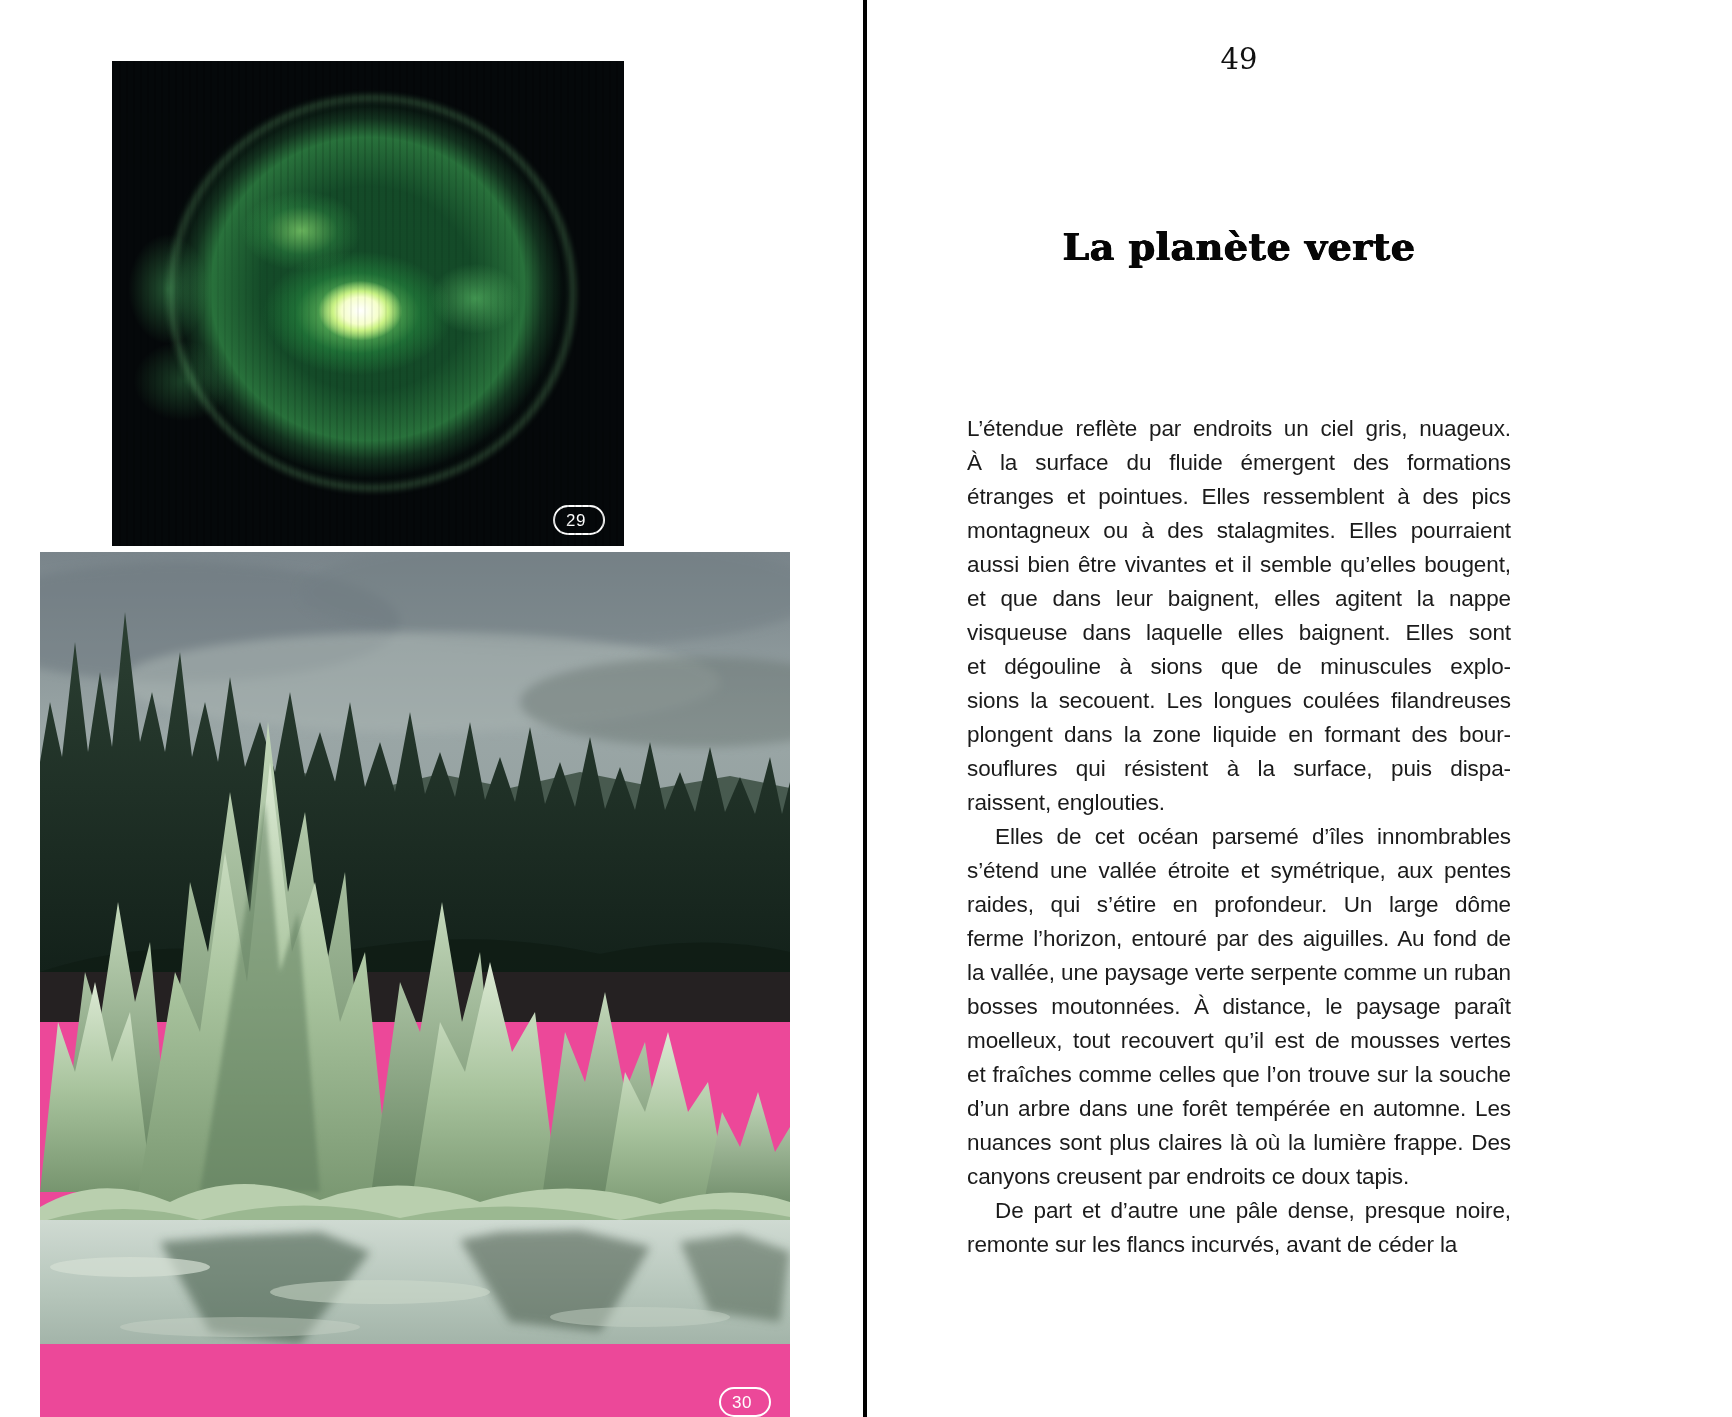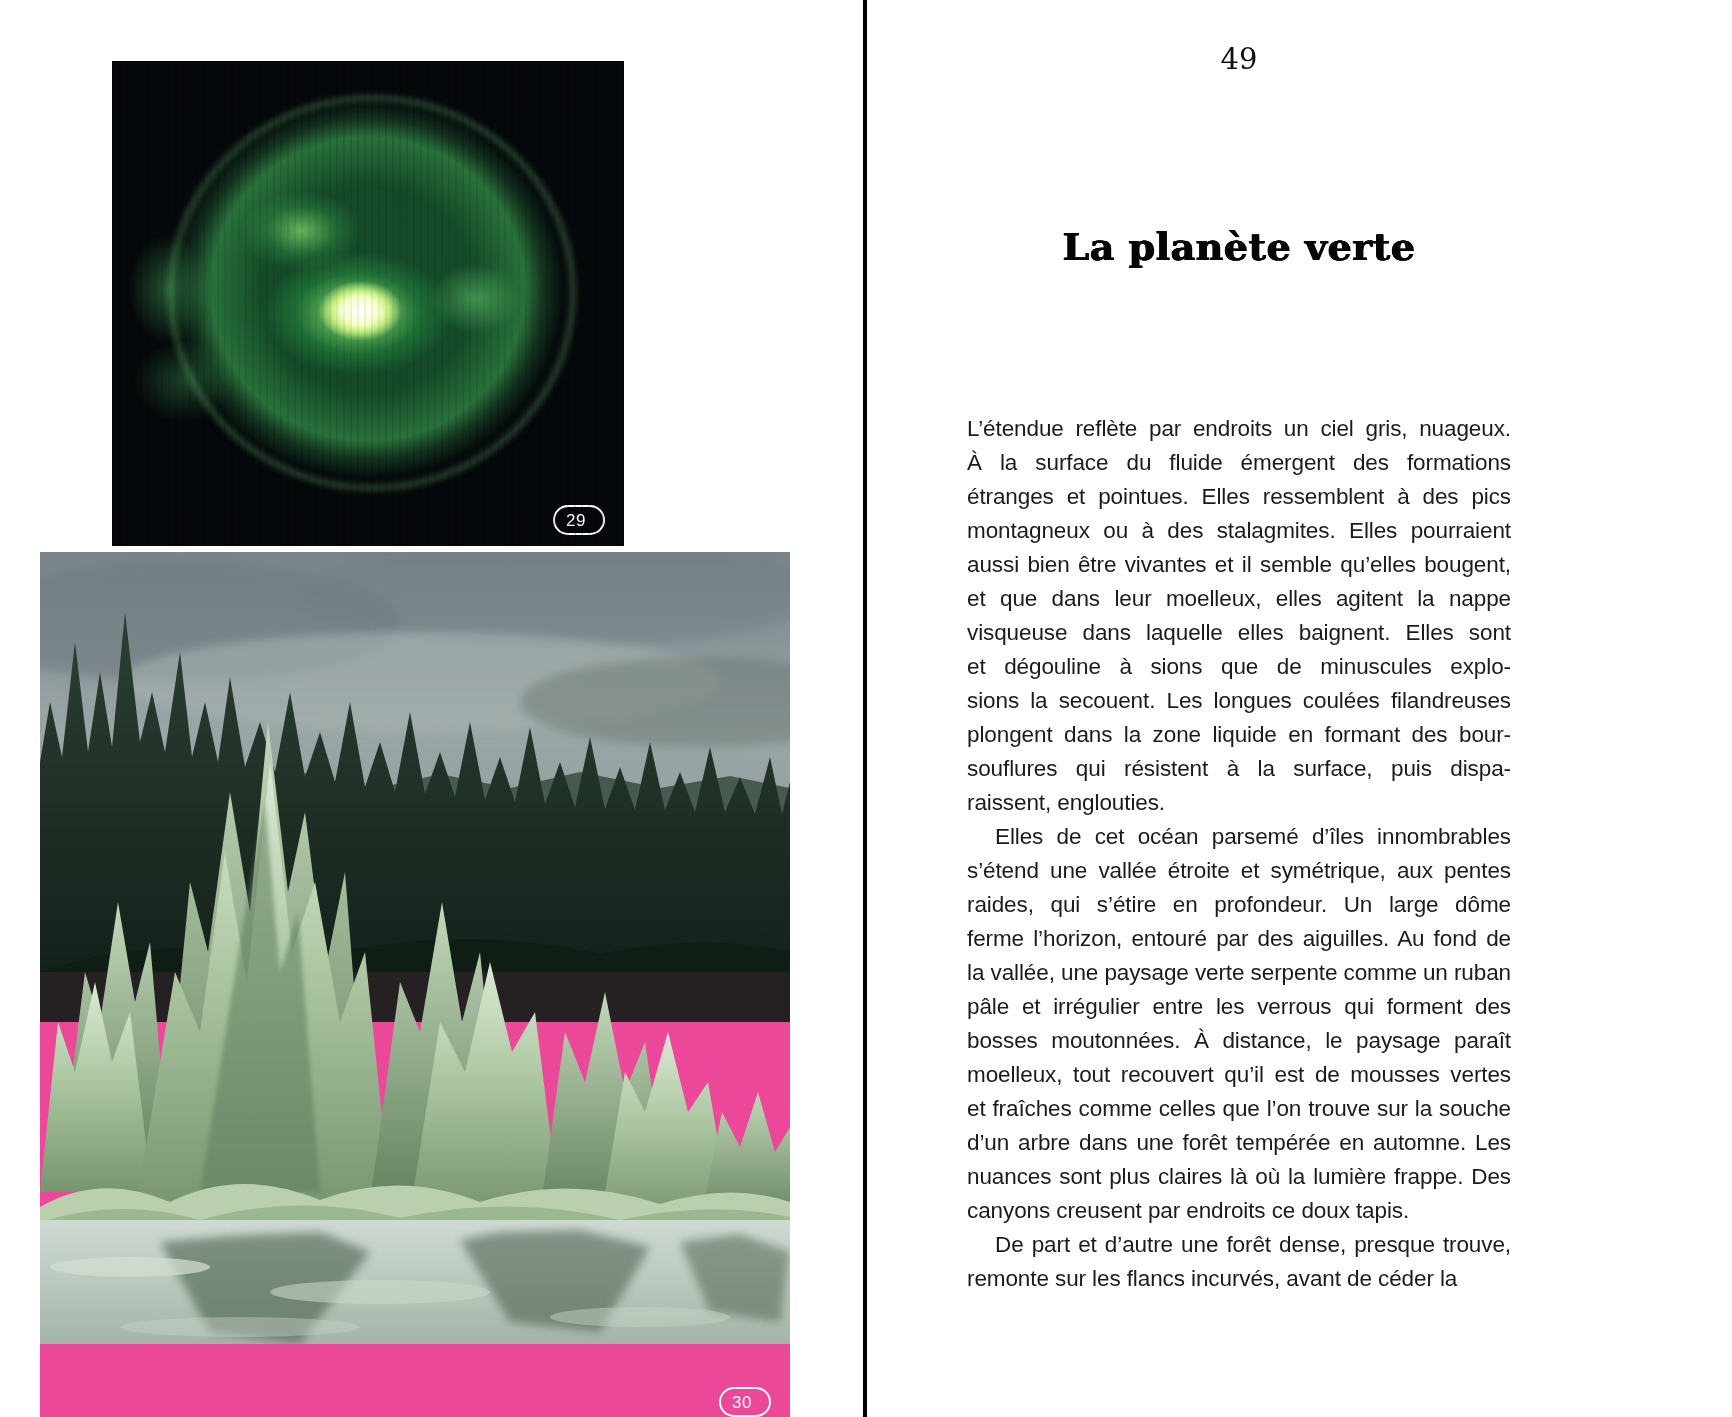--- a/index.html
+++ b/index.html
@@ -179,37 +179,36 @@
 
   <div class="page-right">
     <div class="pagenum">49</div>
     <h1 class="title">La planète verte</h1>
     <div class="body-text">
         <div class="line">L’étendue reflète par endroits un ciel gris, nuageux.</div>
         <div class="line">À la surface du fluide émergent des formations</div>
         <div class="line">étranges et pointues. Elles ressemblent à des pics</div>
         <div class="line">montagneux ou à des stalagmites. Elles pourraient</div>
         <div class="line">aussi bien être vivantes et il semble qu’elles bougent,</div>
-        <div class="line">et que dans leur moelleux, elles agitent la nappe</div>
+        <div class="line">et que dans leur baignent, elles agitent la nappe</div>
         <div class="line">visqueuse dans laquelle elles baignent. Elles sont</div>
         <div class="line">et dégouline à sions que de minuscules explo-</div>
         <div class="line">sions la secouent. Les longues coulées filandreuses</div>
         <div class="line">plongent dans la zone liquide en formant des bour-</div>
         <div class="line">souflures qui résistent à la surface, puis dispa-</div>
         <div class="line para-end">raissent, englouties.</div>
         <div class="line indented">Elles de cet océan parsemé d’îles innombrables</div>
         <div class="line">s’étend une vallée étroite et symétrique, aux pentes</div>
         <div class="line">raides, qui s’étire en profondeur. Un large dôme</div>
         <div class="line">ferme l’horizon, entouré par des aiguilles. Au fond de</div>
         <div class="line">la vallée, une paysage verte serpente comme un ruban</div>
-        <div class="line">pâle et irrégulier entre les verrous qui forment des</div>
         <div class="line">bosses moutonnées. À distance, le paysage paraît</div>
         <div class="line">moelleux, tout recouvert qu’il est de mousses vertes</div>
         <div class="line">et fraîches comme celles que l’on trouve sur la souche</div>
         <div class="line">d’un arbre dans une forêt tempérée en automne. Les</div>
         <div class="line">nuances sont plus claires là où la lumière frappe. Des</div>
         <div class="line para-end">canyons creusent par endroits ce doux tapis.</div>
-        <div class="line indented">De part et d’autre une forêt dense, presque trouve,</div>
+        <div class="line indented">De part et d’autre une pâle dense, presque noire,</div>
         <div class="line para-end">remonte sur les flancs incurvés, avant de céder la</div>
       </div>
   </div>
 
 </div>
 
 </body></html>

